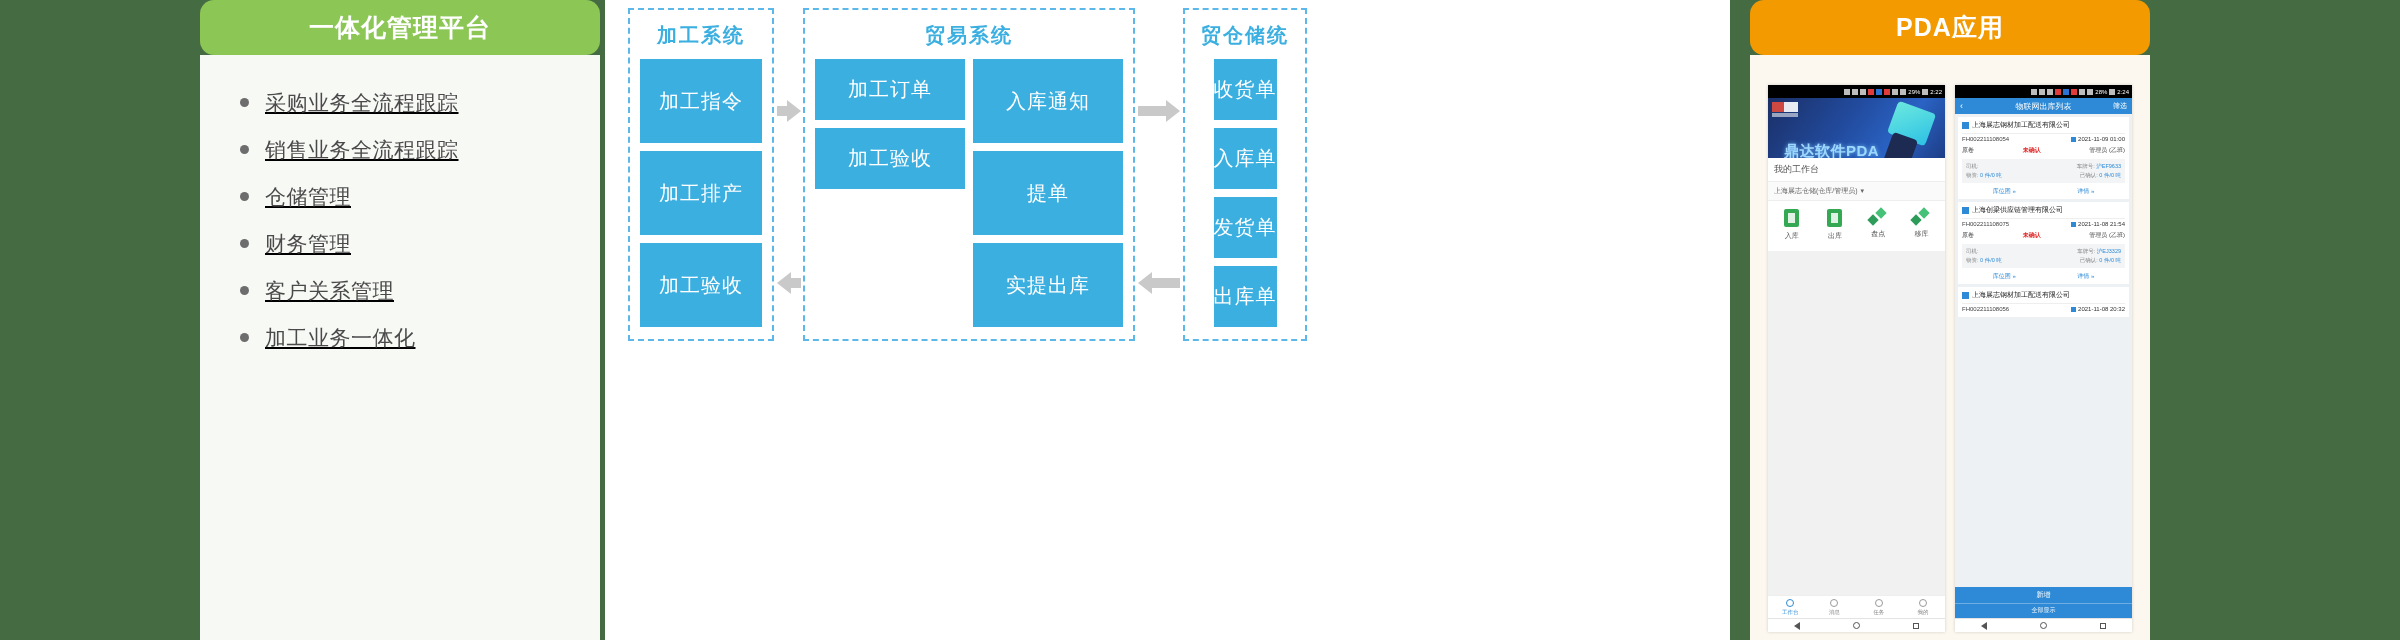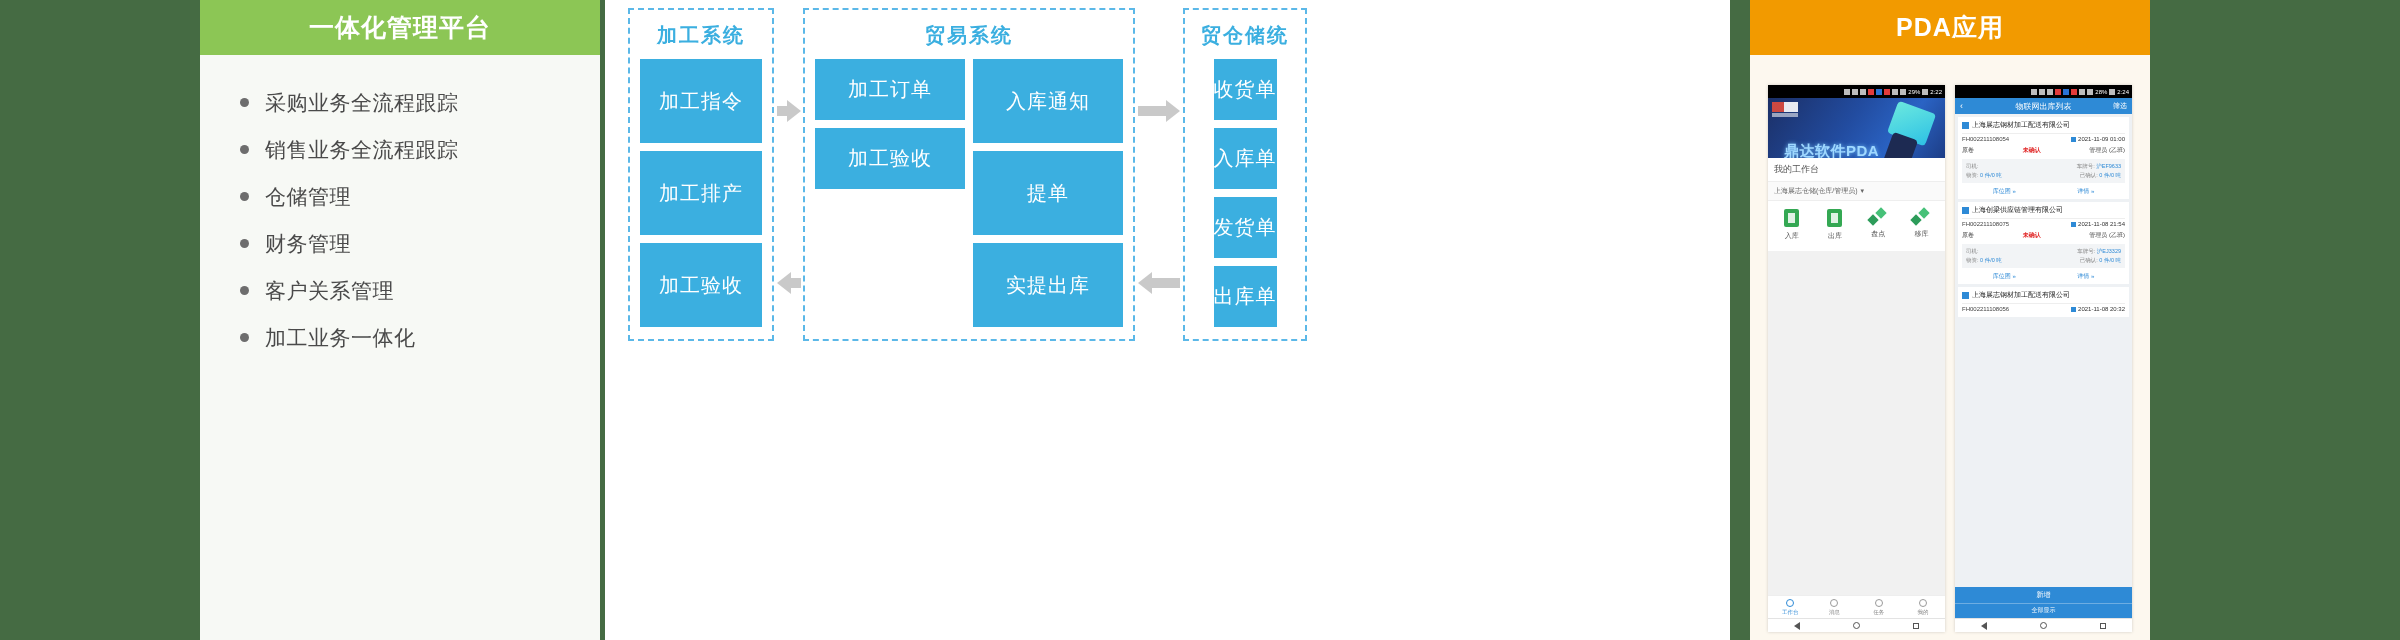--- a/index.html
+++ b/index.html
@@ -10,29 +10,29 @@
     overflow:hidden;
     position:relative;
   }
   .stage { position:absolute; left:0; top:0; width:2400px; height:640px; }
 
   
   .panel { position:absolute; top:0; height:640px; display:flex; flex-direction:column; }
   .panel-header {
     height:55px; flex:0 0 55px;
     display:flex; align-items:center; justify-content:center;
-    color:#ffffff; font-size:25px; font-weight:bold; letter-spacing:1px;
+    color:#ffffff; font-size:25px; font-weight:bold; letter-spacing:1px;border-radius:14px;
   }
   .panel-body { flex:1 1 auto; position:relative; overflow:hidden; }
 
   
   #left-panel { left:200px; width:400px; }
   #left-panel .panel-header { background:#8CC655; }
   #left-panel .panel-body { background:#f7f9f5; padding:24px 0 0 0; }
-  .feature-list { list-style:none; padding:0 0 0 40px; margin:0; }
+  .feature-list { list-style:none; padding:0 0 0 40px; margin:0;text-decoration:underline; }
   .feature-item {
     display:flex; align-items:center;
     height:47px;
     font-size:21px; color:#4a4a4a; letter-spacing:.5px;
   }
   .feature-bullet {
     width:9px; height:9px; border-radius:50%;
     background:#6d6d6d; flex:0 0 9px; margin-right:16px;
   }
 

